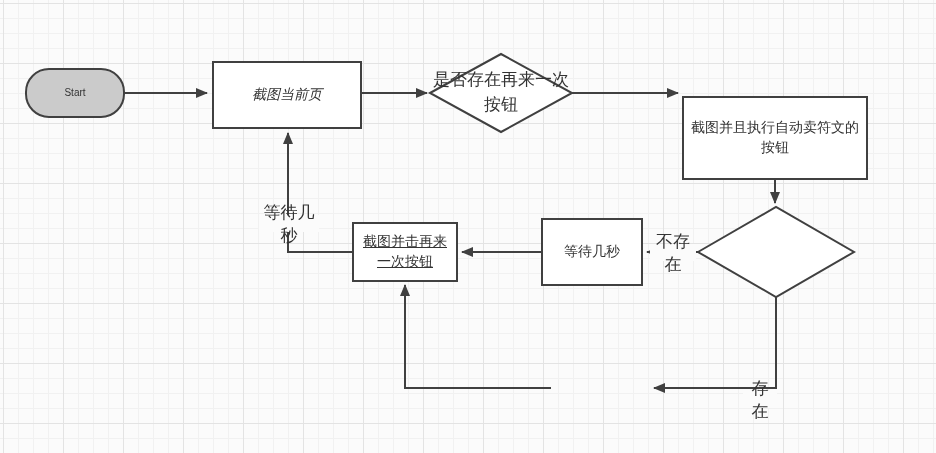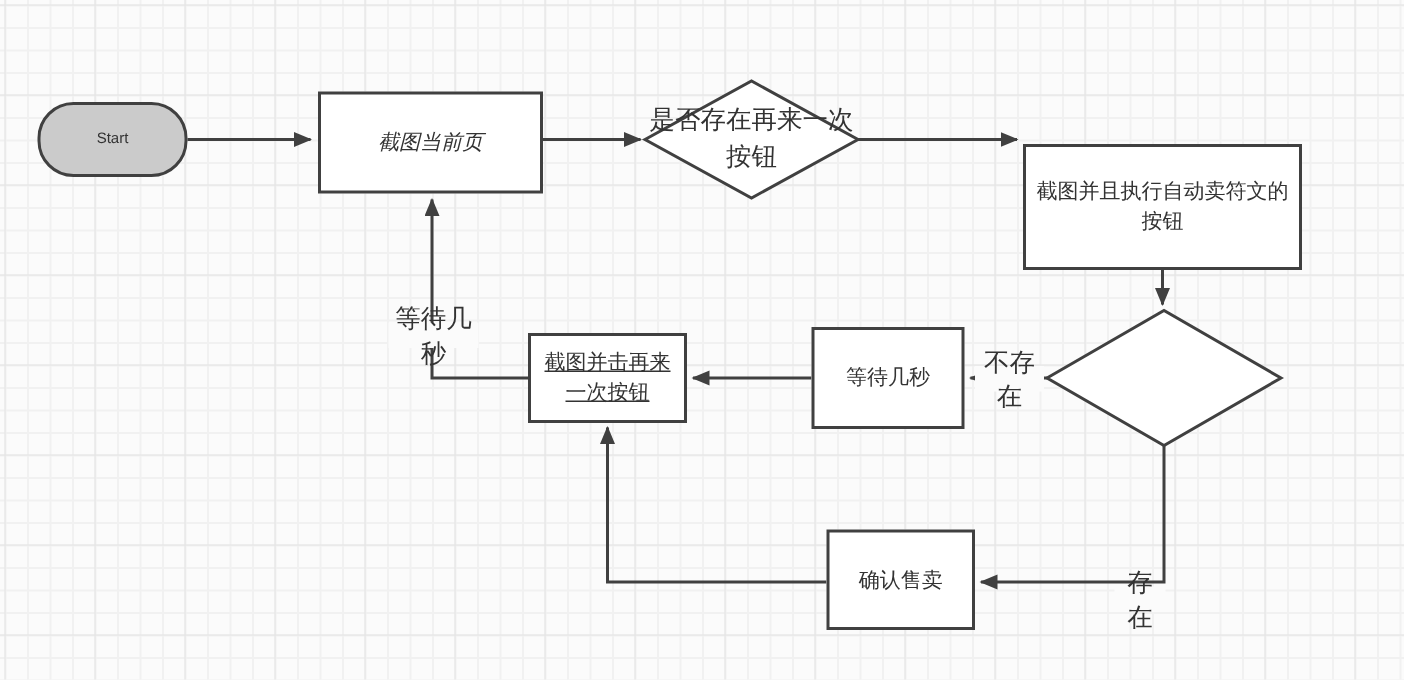--- a/index.html
+++ b/index.html
@@ -103,23 +103,20 @@
 
   <div class="node" style="left:541px;top:218px;width:102px;height:68px;">
     <span>等待几秒</span>
   </div>
 
   <div class="node" style="left:352px;top:222px;width:106px;height:60px;text-decoration:underline;">
     <span>截图并击再来
 一次按钮</span>
   </div>
 
-  <div class="node" style="left:551px;top:353px;width:99px;height:67px;">
-    <span>确认售卖</span>
-  </div>
 
   <div class="edge-label" style="left:259px;top:215px;width:56px;height:17px;">等待几秒</div>
 
   <div class="edge-label" style="left:650px;top:244px;width:42px;height:17px;">不存在</div>
 
   <div class="edge-label" style="left:743px;top:380px;width:30px;height:17px;margin-top:11px;">存在</div>
 
 </div>
 
 </body></html>

